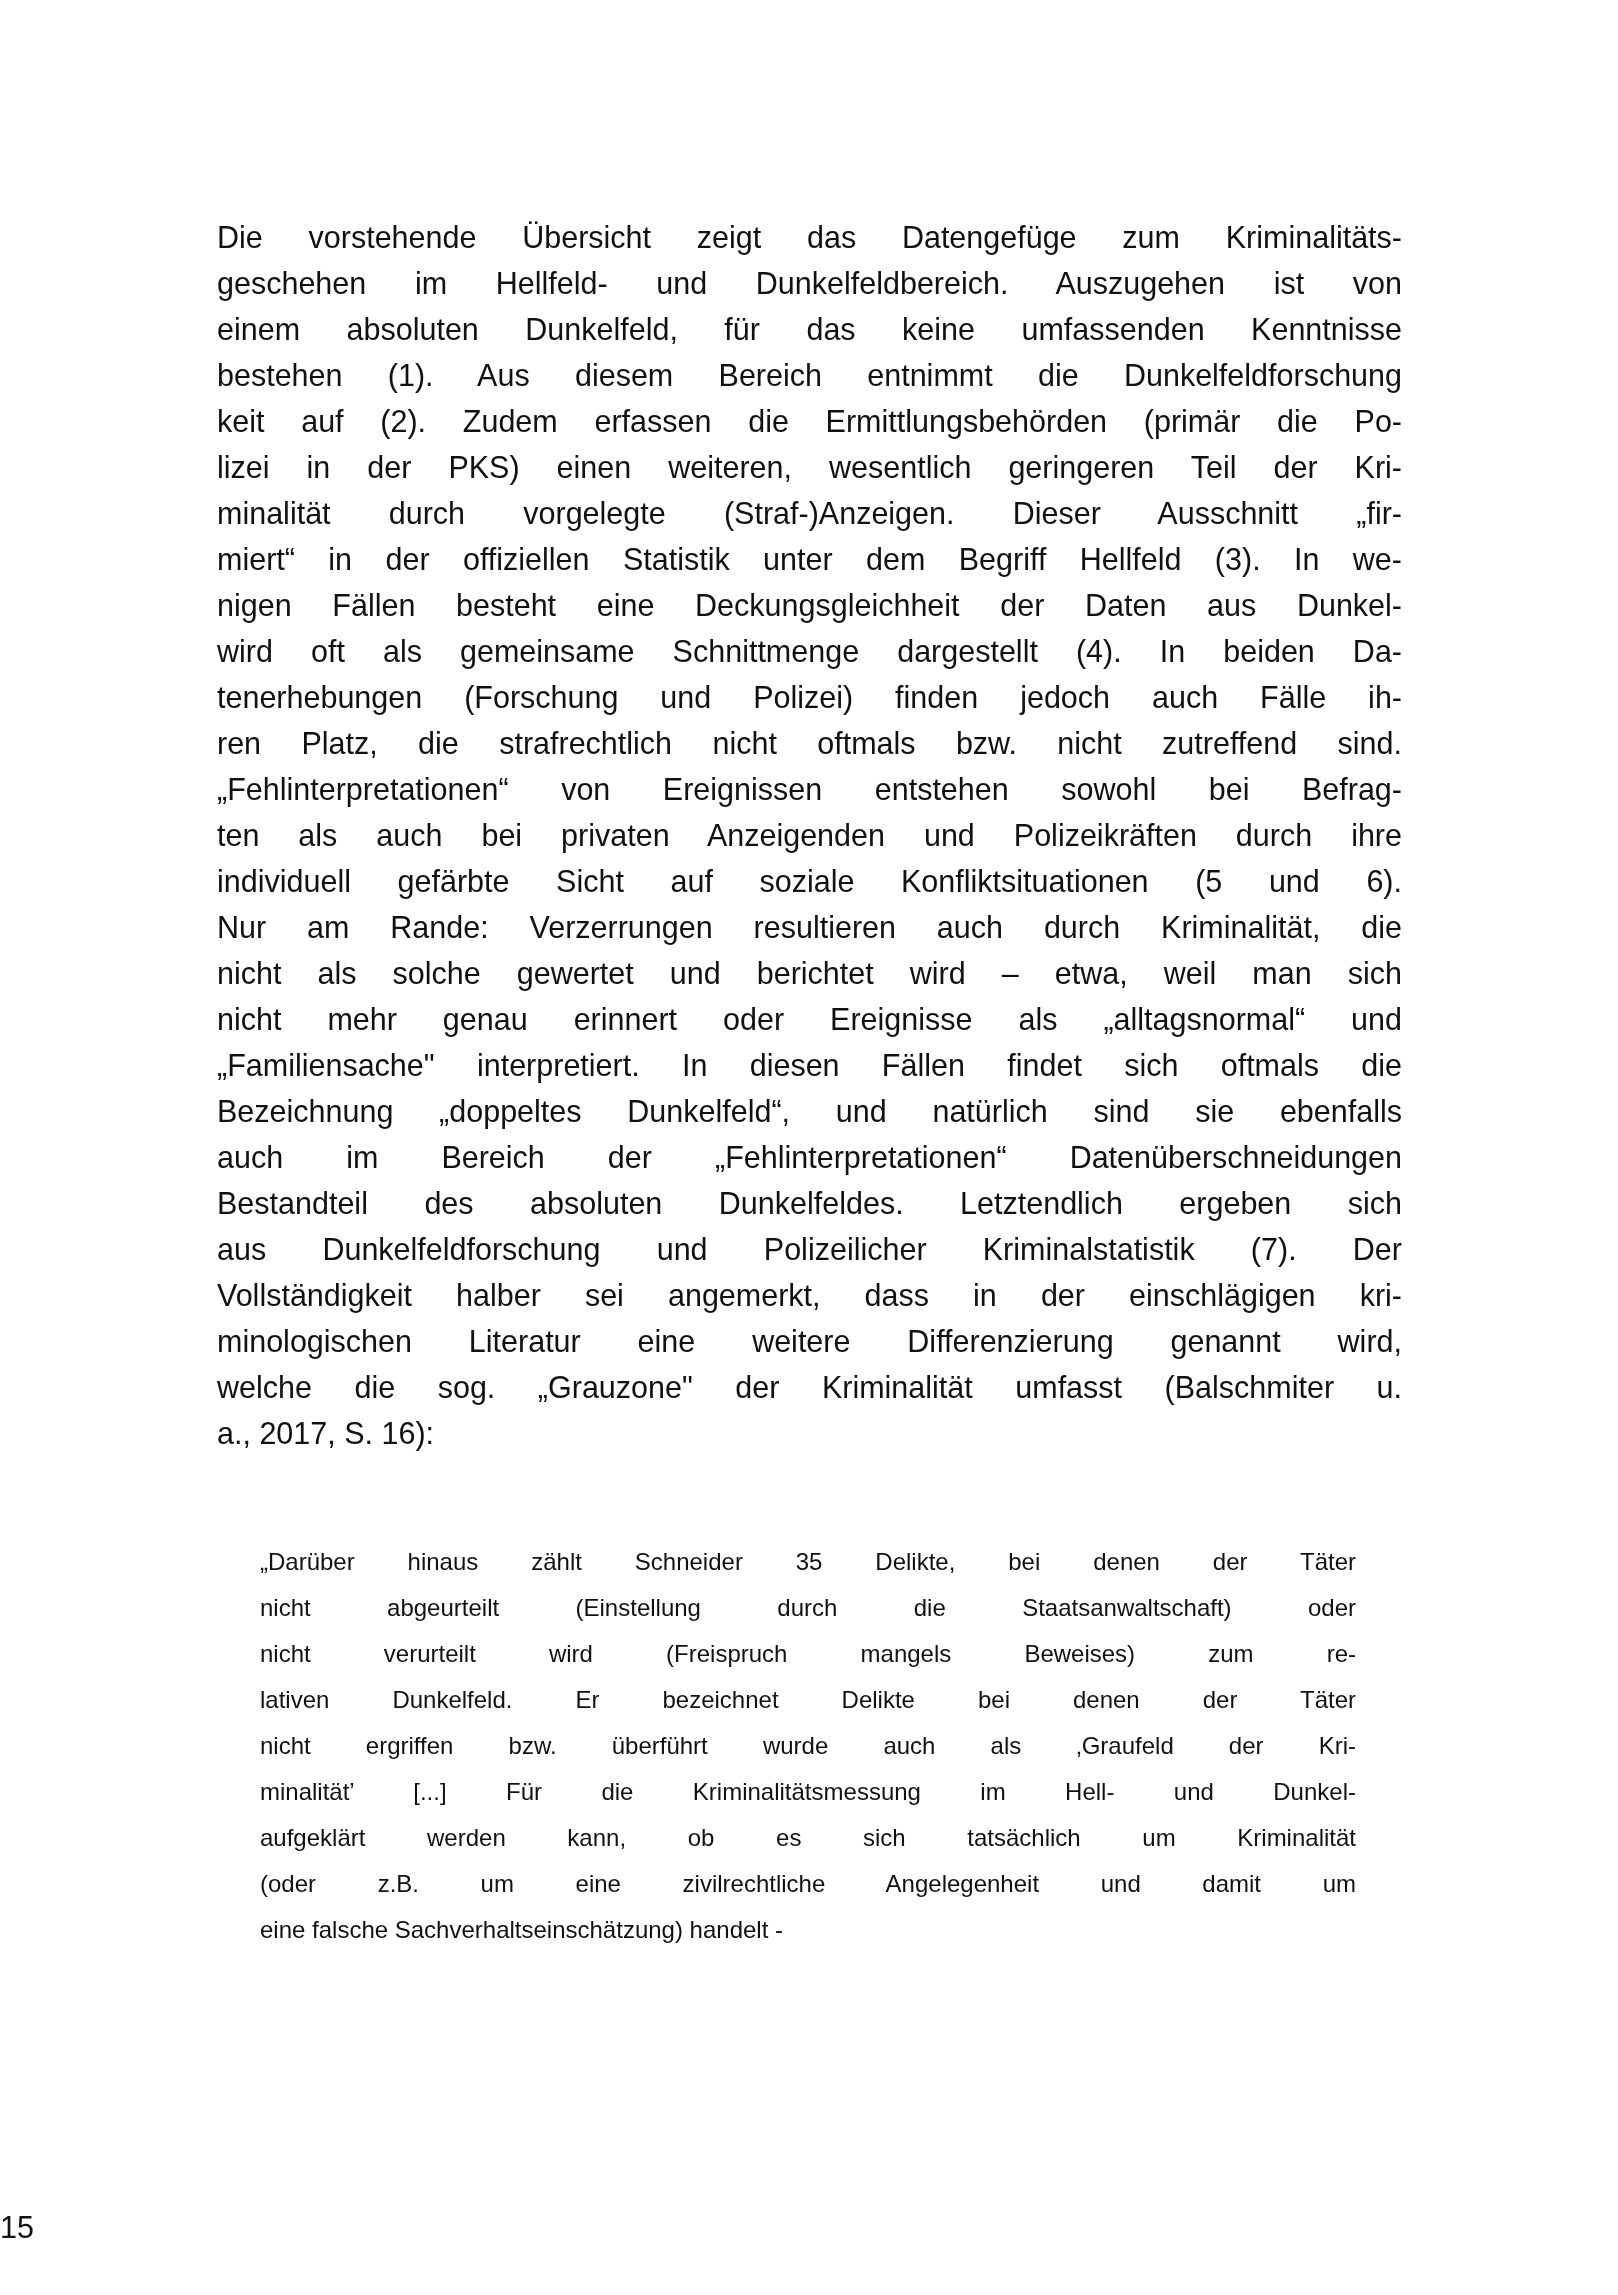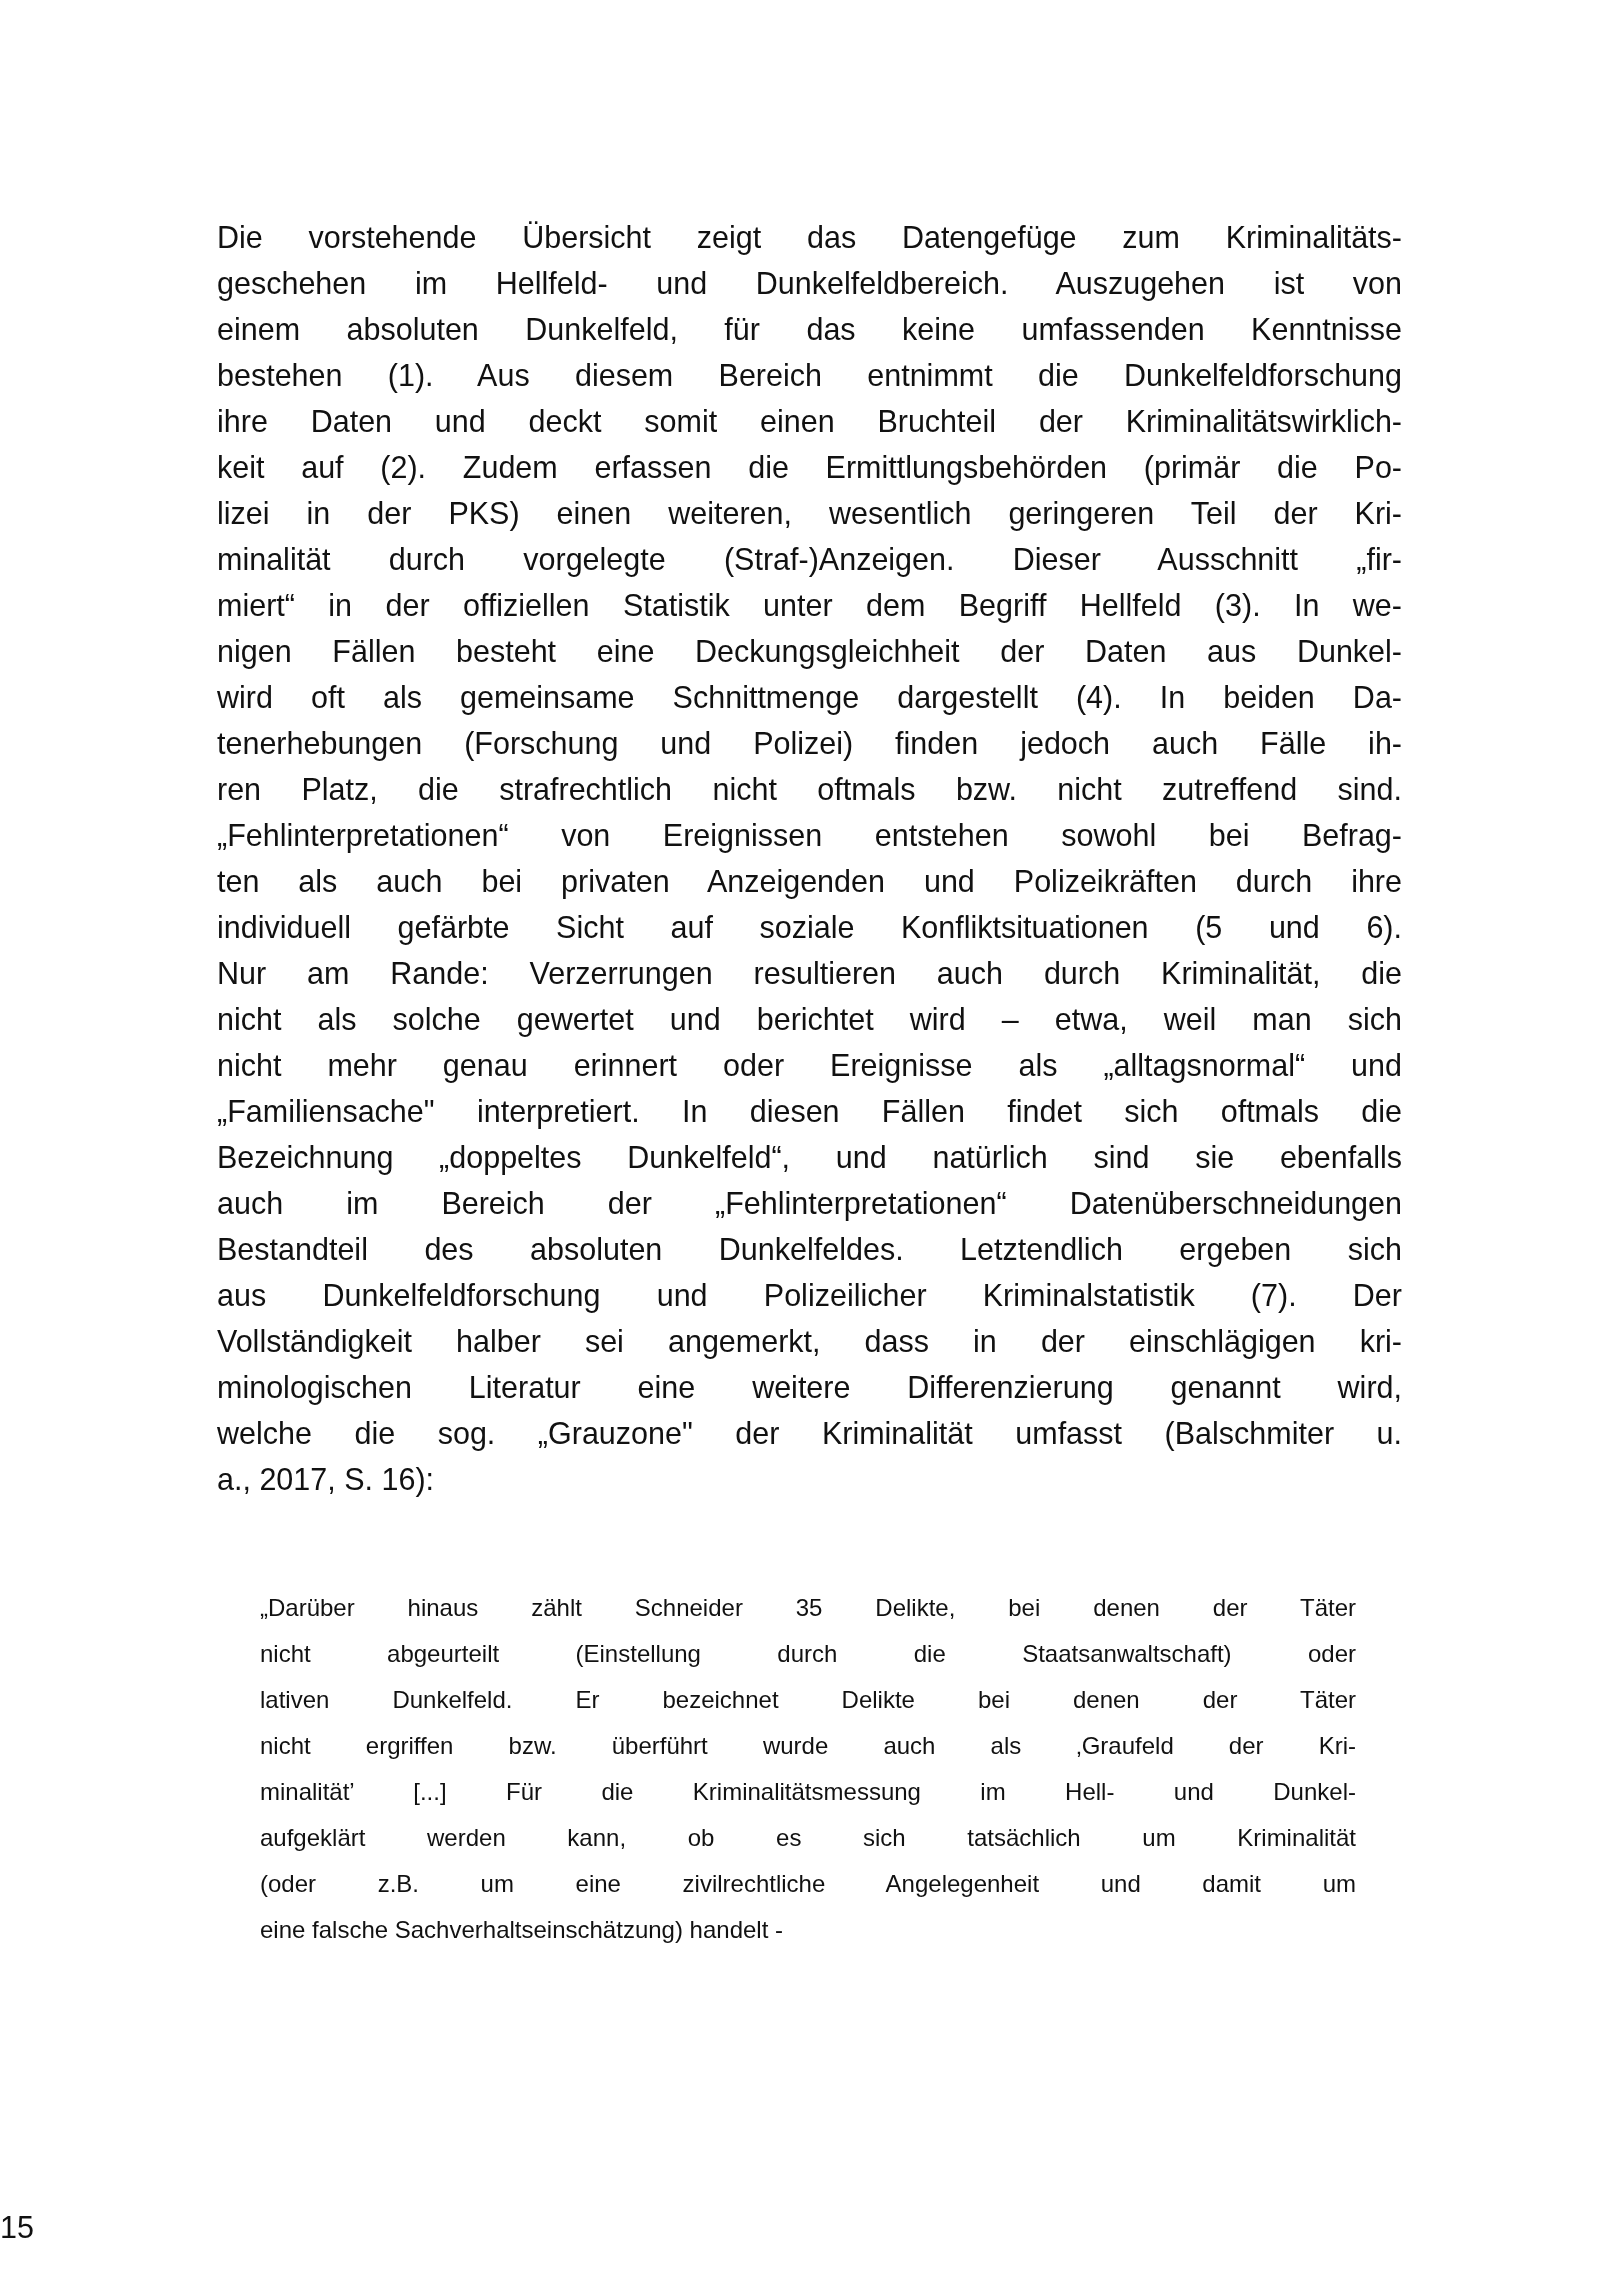--- a/index.html
+++ b/index.html
@@ -56,21 +56,20 @@
 </head>
 <body>
 
 <div class="sheet">
   <div class="content">
     <div class="body-text">
         <div class="textline">Die vorstehende Übersicht zeigt das Datengefüge zum Kriminalitäts-</div>
         <div class="textline">geschehen im Hellfeld- und Dunkelfeldbereich. Auszugehen ist von</div>
         <div class="textline">einem absoluten Dunkelfeld, für das keine umfassenden Kenntnisse</div>
         <div class="textline">bestehen (1). Aus diesem Bereich entnimmt die Dunkelfeldforschung</div>
-        <div class="textline">ihre Daten und deckt somit einen Bruchteil der Kriminalitätswirklich-</div>
         <div class="textline">keit auf (2). Zudem erfassen die Ermittlungsbehörden (primär die Po-</div>
         <div class="textline">lizei in der PKS) einen weiteren, wesentlich geringeren Teil der Kri-</div>
         <div class="textline">minalität durch vorgelegte (Straf-)Anzeigen. Dieser Ausschnitt „fir-</div>
         <div class="textline">miert“ in der offiziellen Statistik unter dem Begriff Hellfeld (3). In we-</div>
         <div class="textline">nigen Fällen besteht eine Deckungsgleichheit der Daten aus Dunkel-</div>
         <div class="textline">wird oft als gemeinsame Schnittmenge dargestellt (4). In beiden Da-</div>
         <div class="textline">tenerhebungen (Forschung und Polizei) finden jedoch auch Fälle ih-</div>
         <div class="textline">ren Platz, die strafrechtlich nicht oftmals bzw. nicht zutreffend sind.</div>
         <div class="textline">„Fehlinterpretationen“ von Ereignissen entstehen sowohl bei Befrag-</div>
         <div class="textline">ten als auch bei privaten Anzeigenden und Polizeikräften durch ihre</div>
@@ -84,20 +83,21 @@
         <div class="textline">Bestandteil des absoluten Dunkelfeldes. Letztendlich ergeben sich</div>
         <div class="textline">aus Dunkelfeldforschung und Polizeilicher Kriminalstatistik (7). Der</div>
         <div class="textline">Vollständigkeit halber sei angemerkt, dass in der einschlägigen kri-</div>
         <div class="textline">minologischen Literatur eine weitere Differenzierung genannt wird,</div>
         <div class="textline">welche die sog. „Grauzone" der Kriminalität umfasst (Balschmiter u.</div>
         <div class="textline last">a., 2017, S. 16):</div>
       </div>
     <div class="body-text quote">
         <div class="textline">„Darüber hinaus zählt Schneider 35 Delikte, bei denen der Täter</div>
         <div class="textline">nicht abgeurteilt (Einstellung durch die Staatsanwaltschaft) oder</div>
+        <div class="textline">nicht verurteilt wird (Freispruch mangels Beweises) zum re-</div>
         <div class="textline">lativen Dunkelfeld. Er bezeichnet Delikte bei denen der Täter</div>
         <div class="textline">nicht ergriffen bzw. überführt wurde auch als ‚Graufeld der Kri-</div>
         <div class="textline">minalität’ [...] Für die Kriminalitätsmessung im Hell- und Dunkel-</div>
         <div class="textline">aufgeklärt werden kann, ob es sich tatsächlich um Kriminalität</div>
         <div class="textline">(oder z.B. um eine zivilrechtliche Angelegenheit und damit um</div>
         <div class="textline last">eine falsche Sachverhaltseinschätzung) handelt -</div>
       </div>
   </div>
   <div class="page-number">15</div>
 </div>

